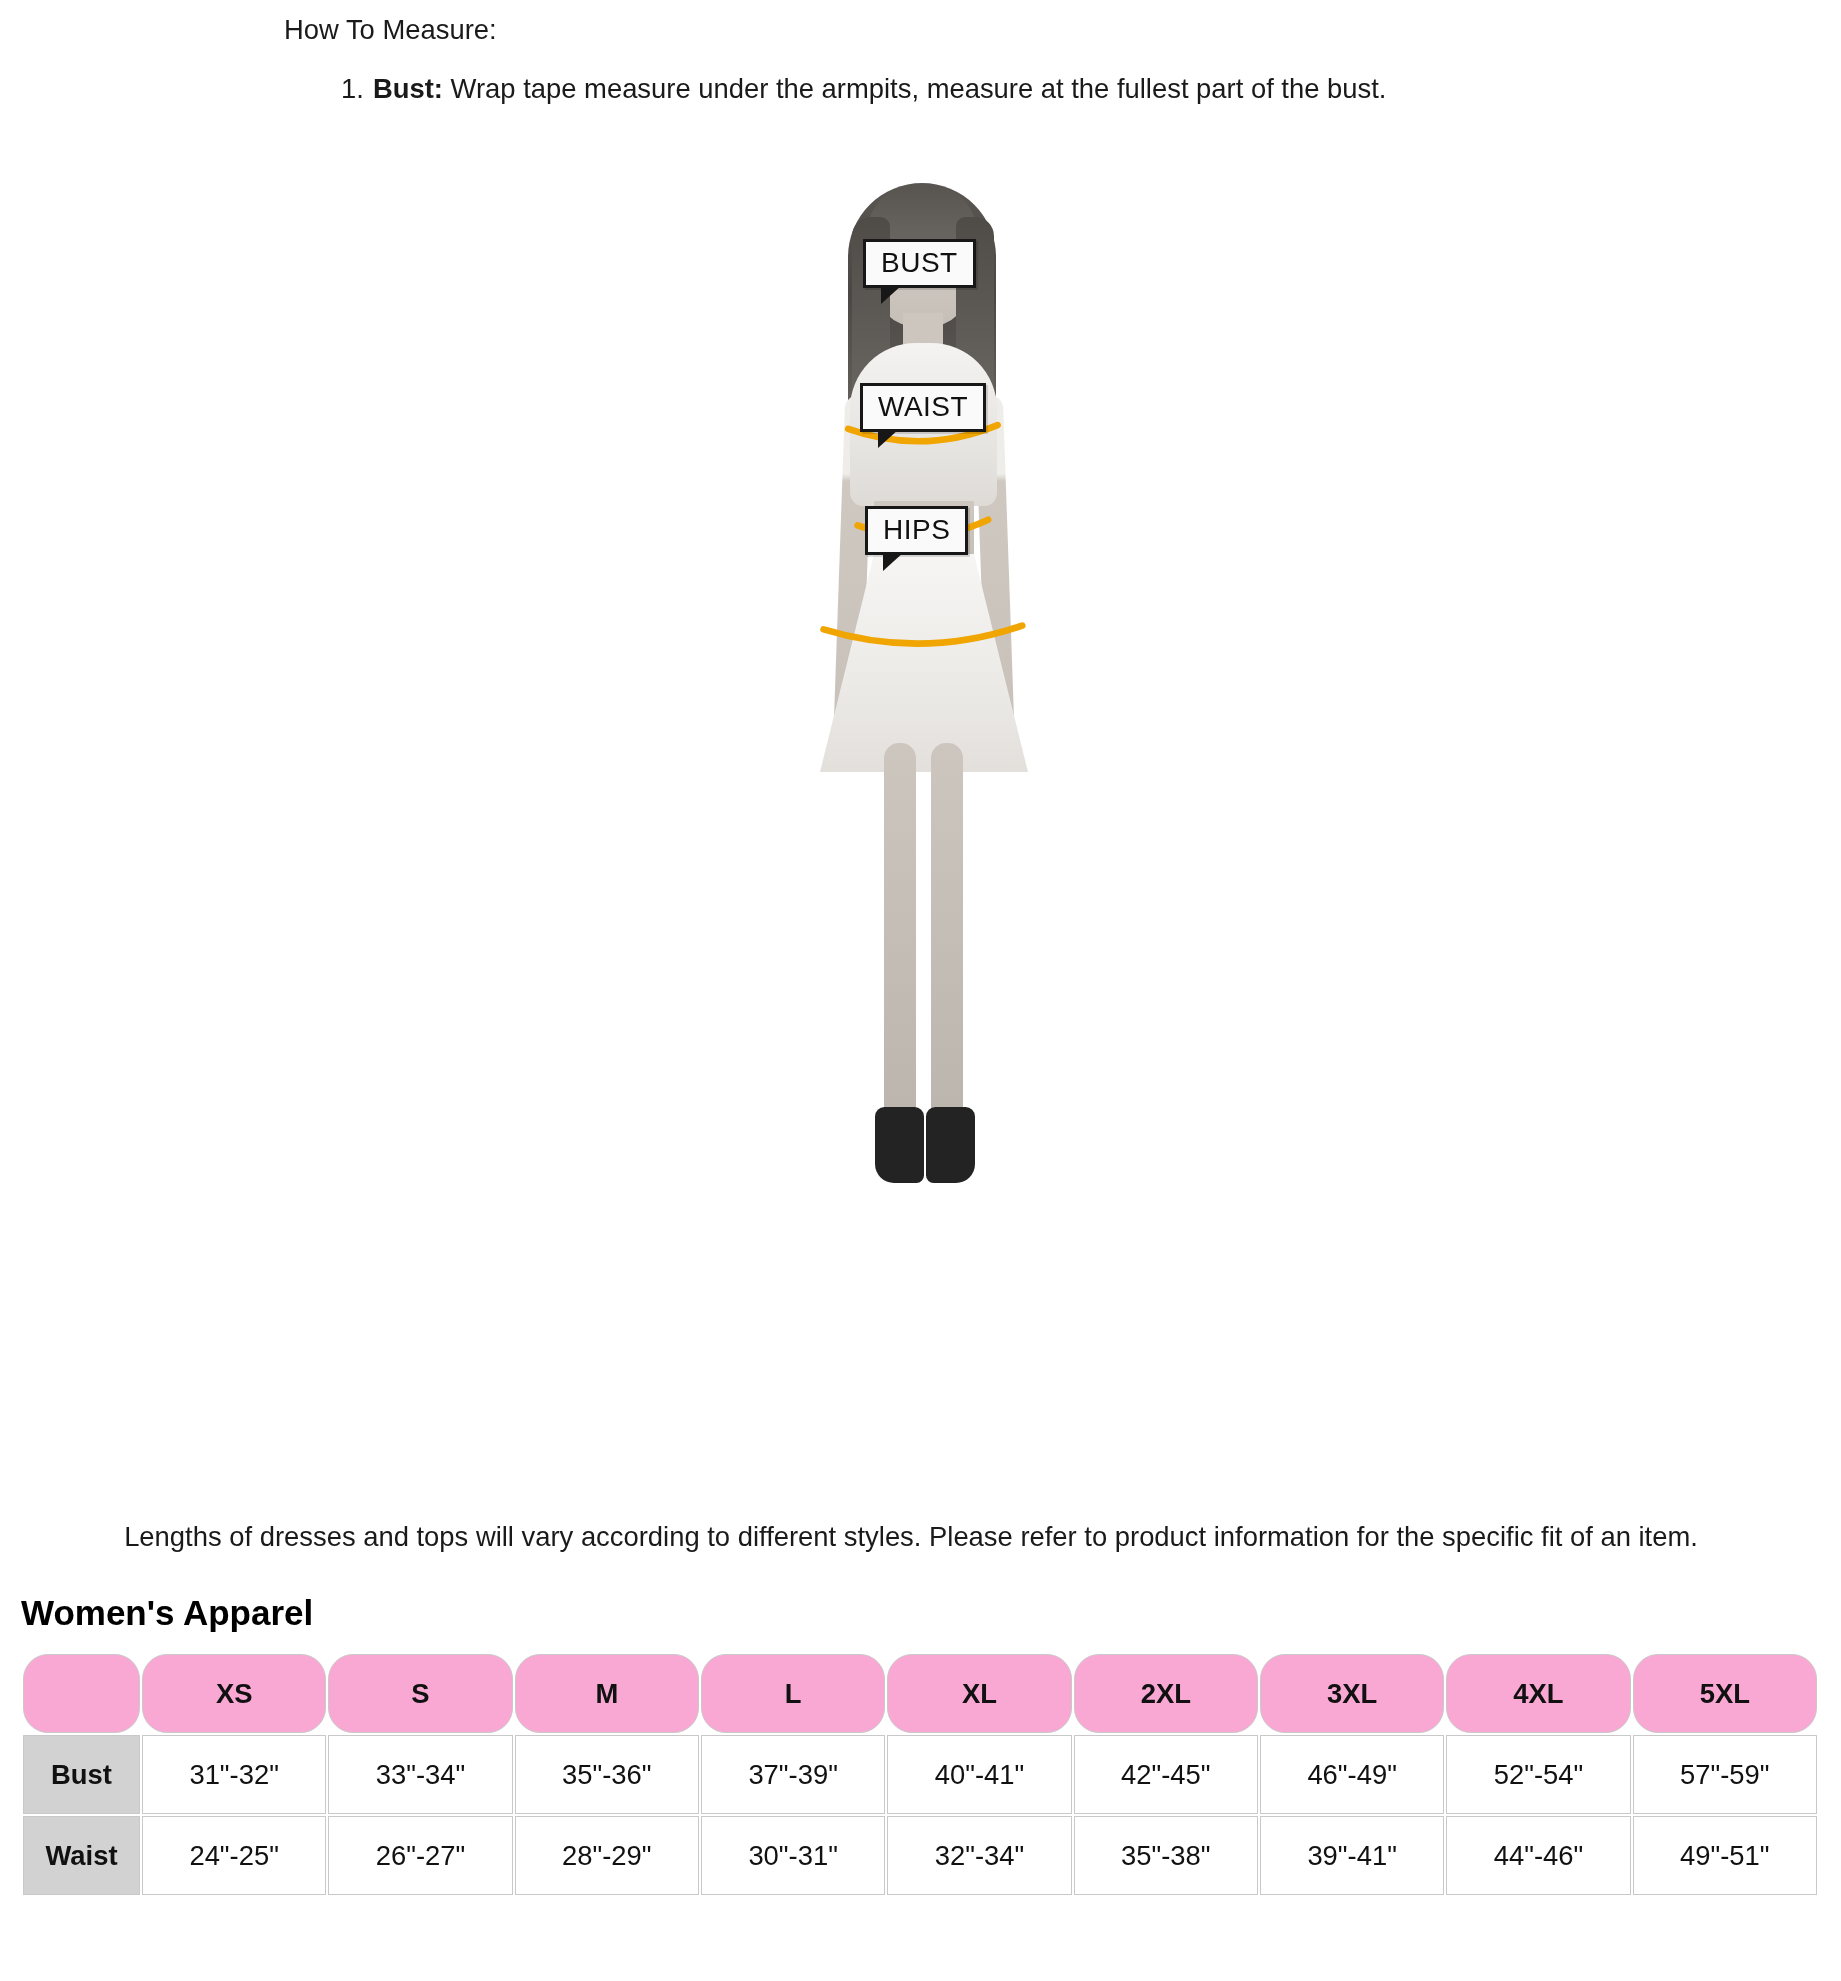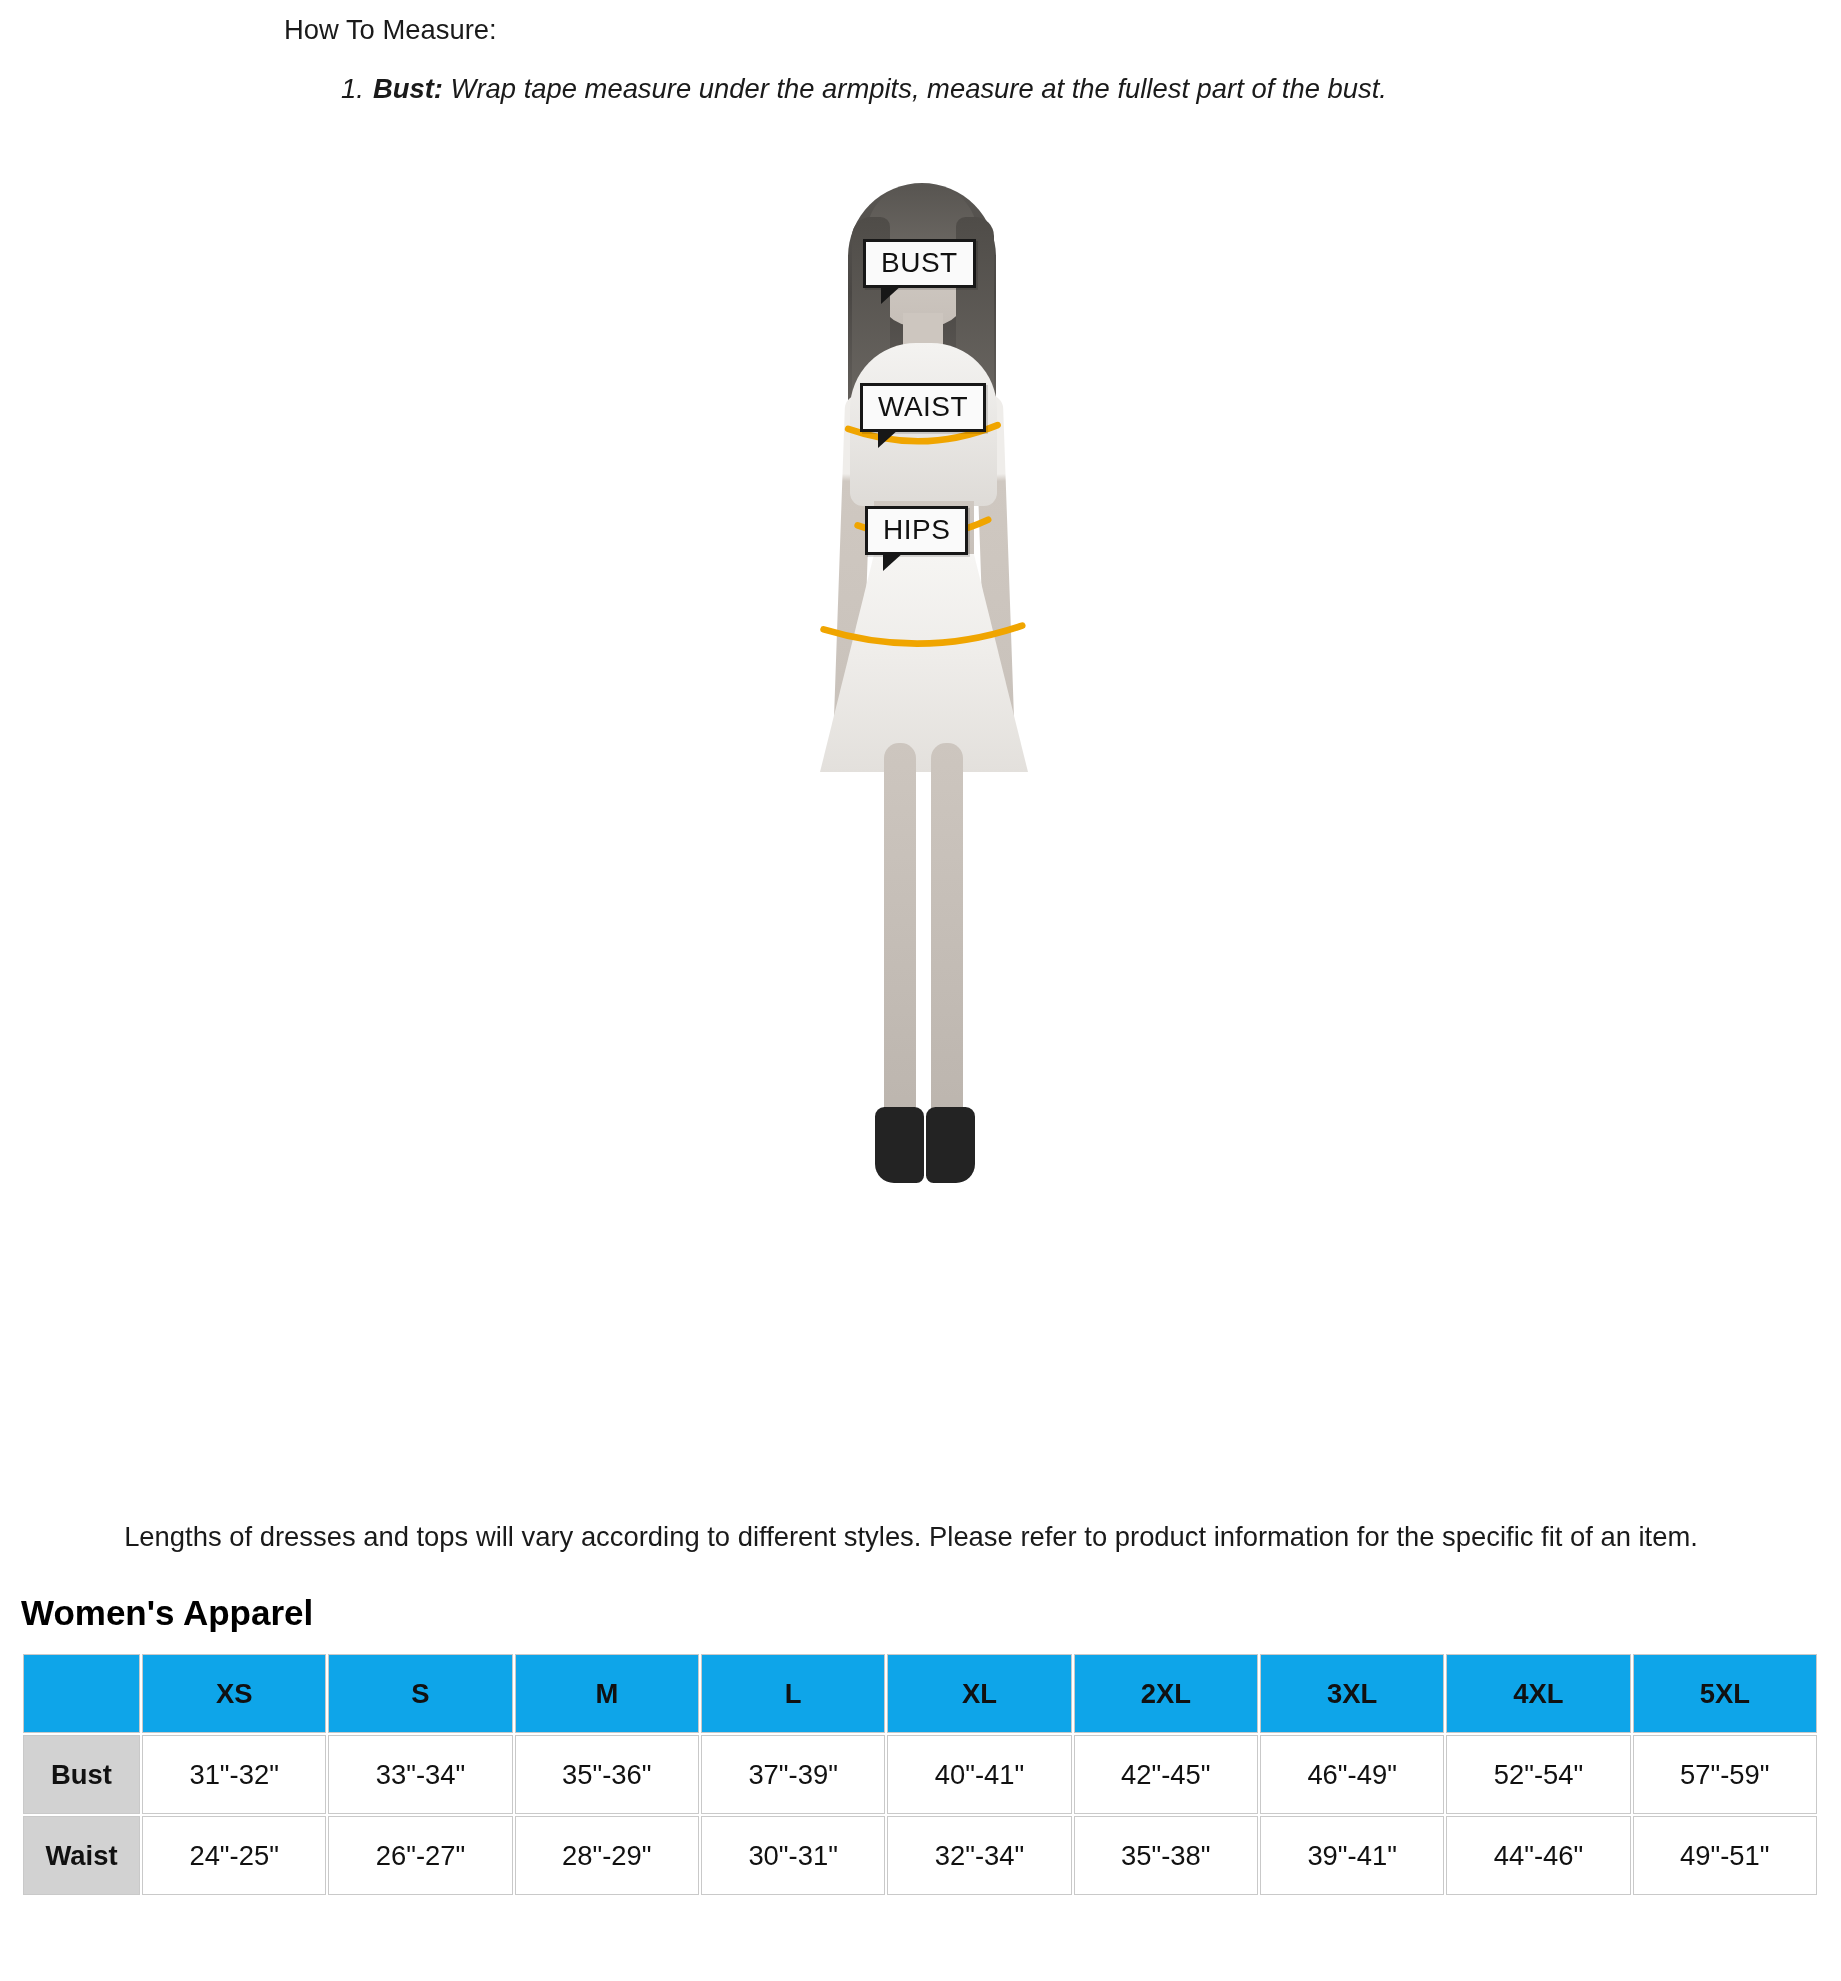--- a/index.html
+++ b/index.html
@@ -30,21 +30,20 @@
   .howto-list {
     position: absolute;
     left: 341px;
     top: 72px;
     margin: 0;
     padding: 0;
     list-style: none;
     font-size: 27.4px;
     line-height: 34px;
     color: #1a1a1a;
-    font-style: italic;
   }
   .howto-list li {
     white-space: nowrap;
     margin: 0;
     padding: 0;
   }
   .howto-num { display: inline-block; width: 32px; }
   .howto-key { font-weight: bold; }
 
   
@@ -216,22 +215,23 @@
   }
   .size-table th, .size-table td {
     border: 0.9px solid #c9c9c9;
     height: 79px;
     text-align: center;
     vertical-align: middle;
     font-size: 27.4px;
     color: #111111;
   }
   .size-table thead th {
-    background: #0ea5e9;
+    background: #f9a8d4;
     font-weight: bold;
+    border-radius: 25px;
   }
   .size-table tbody th {
     background: #d2d2d2;
     font-weight: bold;
   }
   .size-table tbody td {
     background: #ffffff;
   }
   .col-label { width: 117px; }
 </style>

